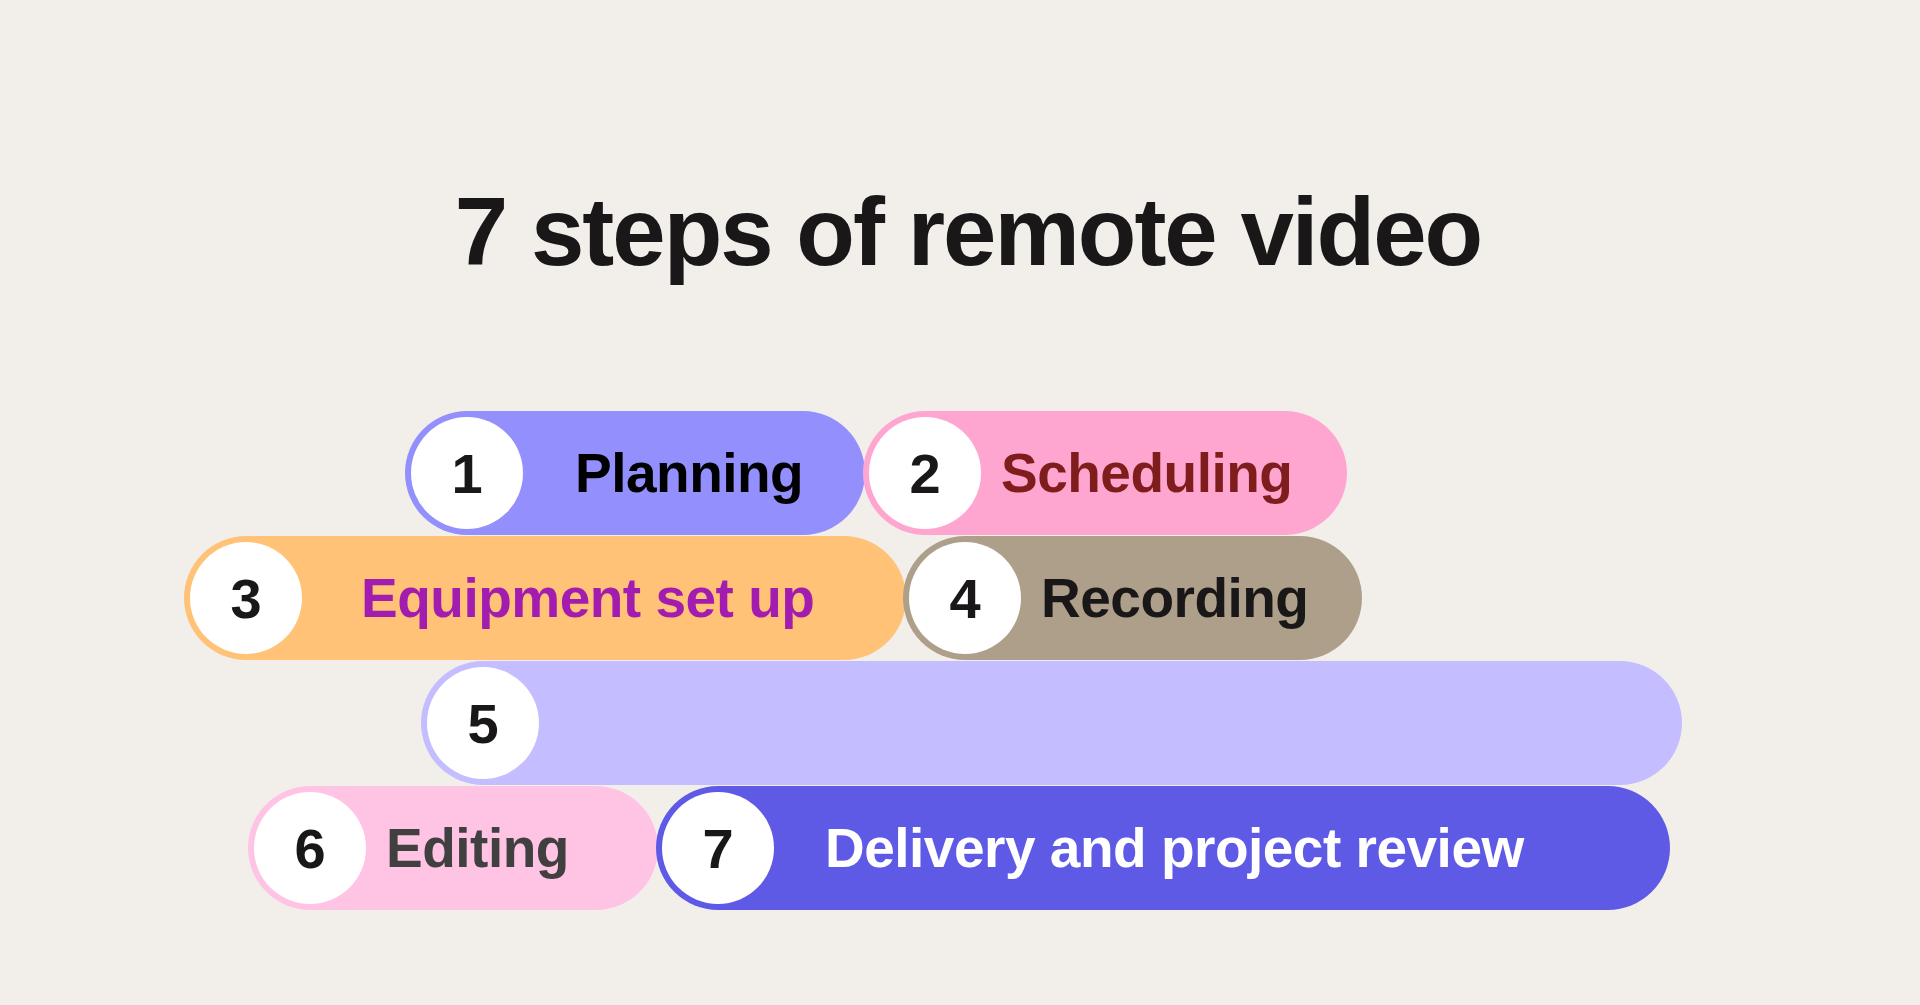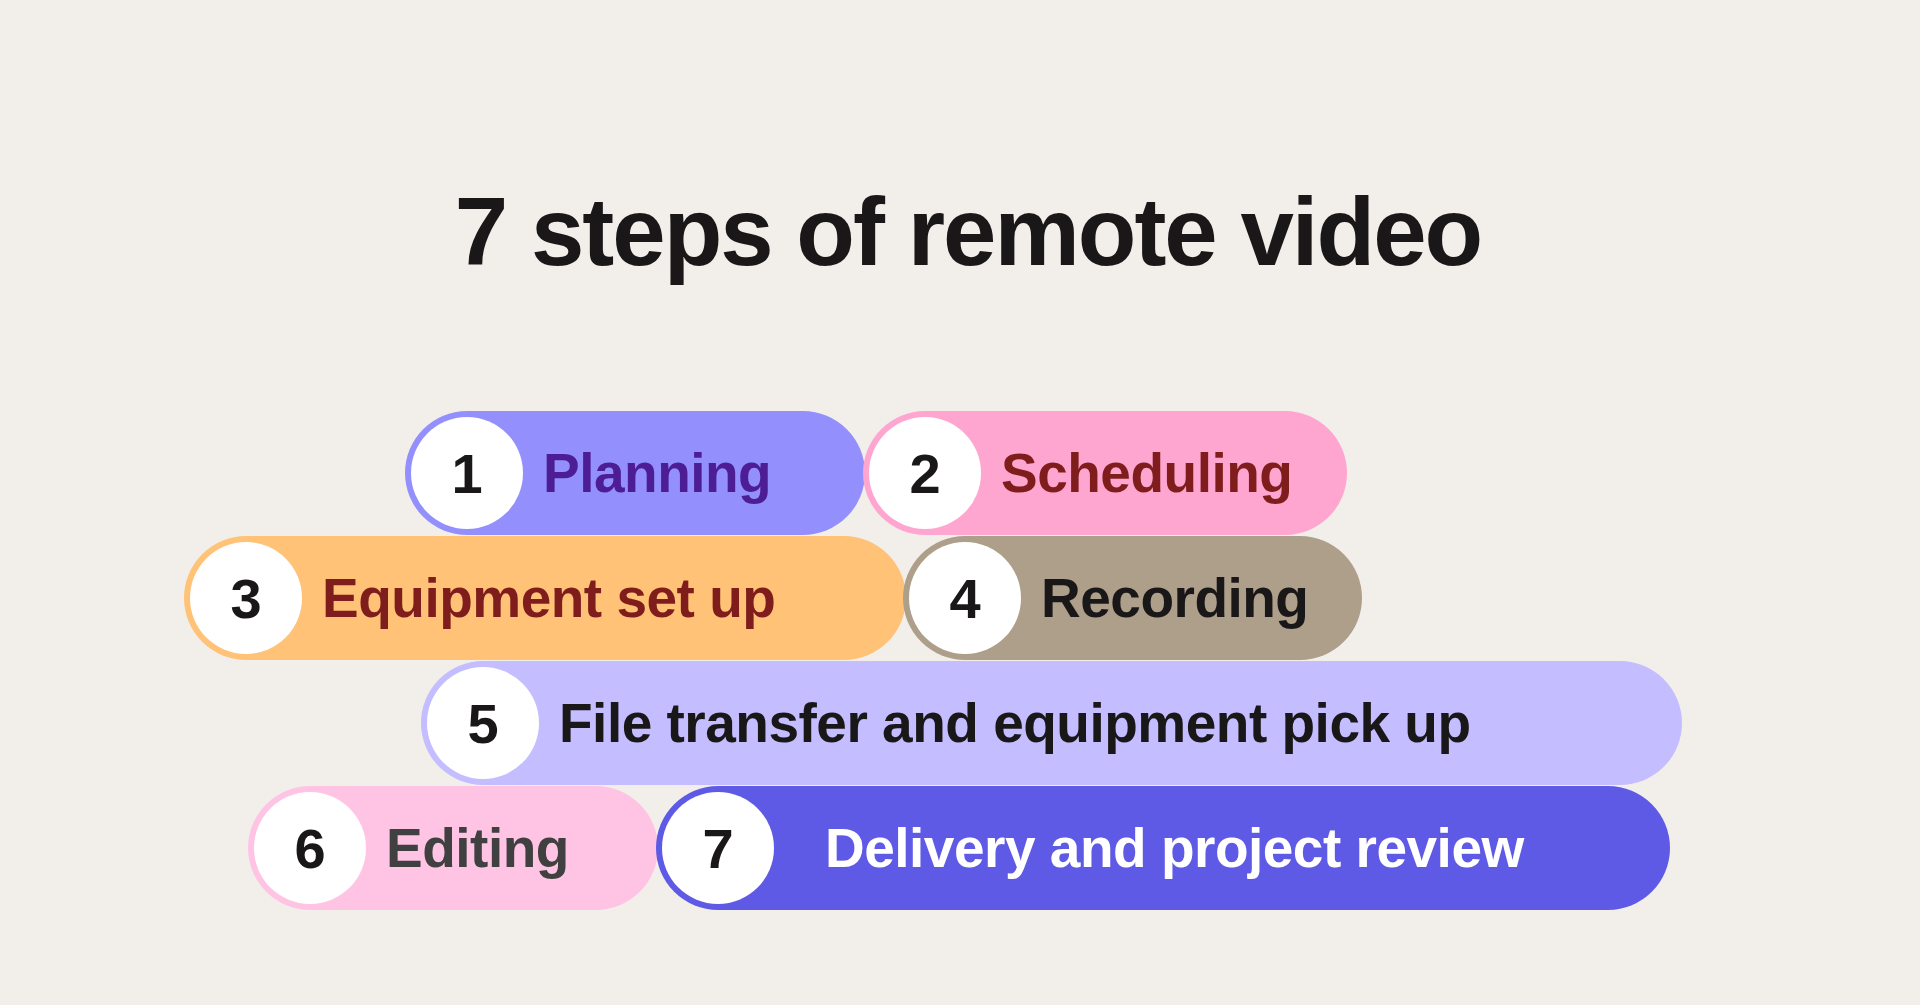--- a/index.html
+++ b/index.html
@@ -37,41 +37,40 @@
 </style>
 </head>
 <body style="background: rgb(242, 239, 235);">
 
 <h1 class="title">
   <span class="line">7 steps of remote video</span>
 </h1>
 
 <div class="pill" style="left: 405px; top: 411px; width: 460px; background: rgb(147, 144, 253);">
   <div class="num">1</div>
-  <div class="label" style="color: #4c1d95;">Planning</div>
+  <div class="label" style="color: #000000; margin-left: 32px;">Planning</div>
 </div>
 
 <div class="pill" style="left: 863px; top: 411px; width: 484px; background: rgb(255, 166, 208);">
   <div class="num">2</div>
   <div class="label" style="color: #7f1d1d;">Scheduling</div>
 </div>
 
 <div class="pill" style="left: 184px; top: 536px; width: 722px; background: rgb(255, 194, 119);">
   <div class="num">3</div>
-  <div class="label" style="color: #7f1d1d;">Equipment set up</div>
+  <div class="label" style="color: #a21caf; margin-left: 39px;">Equipment set up</div>
 </div>
 
 <div class="pill" style="left: 903px; top: 536px; width: 459px; background: rgb(174, 159, 139);">
   <div class="num">4</div>
   <div class="label" style="color: rgb(26, 23, 25);">Recording</div>
 </div>
 
 <div class="pill" style="left: 421px; top: 661px; width: 1261px; background: rgb(196, 189, 255);">
   <div class="num">5</div>
-  <div class="label" style="color: rgb(26, 23, 25);">File transfer and equipment pick up</div>
 </div>
 
 <div class="pill" style="left: 248px; top: 786px; width: 410px; background: rgb(255, 196, 228);">
   <div class="num">6</div>
   <div class="label" style="color: #404040;">Editing</div>
 </div>
 
 <div class="pill" style="left: 656px; top: 786px; width: 1014px; background: rgb(94, 90, 230);">
   <div class="num">7</div>
   <div class="label" style="color: rgb(255, 255, 255); margin-left: 31px;">Delivery and project review</div>

